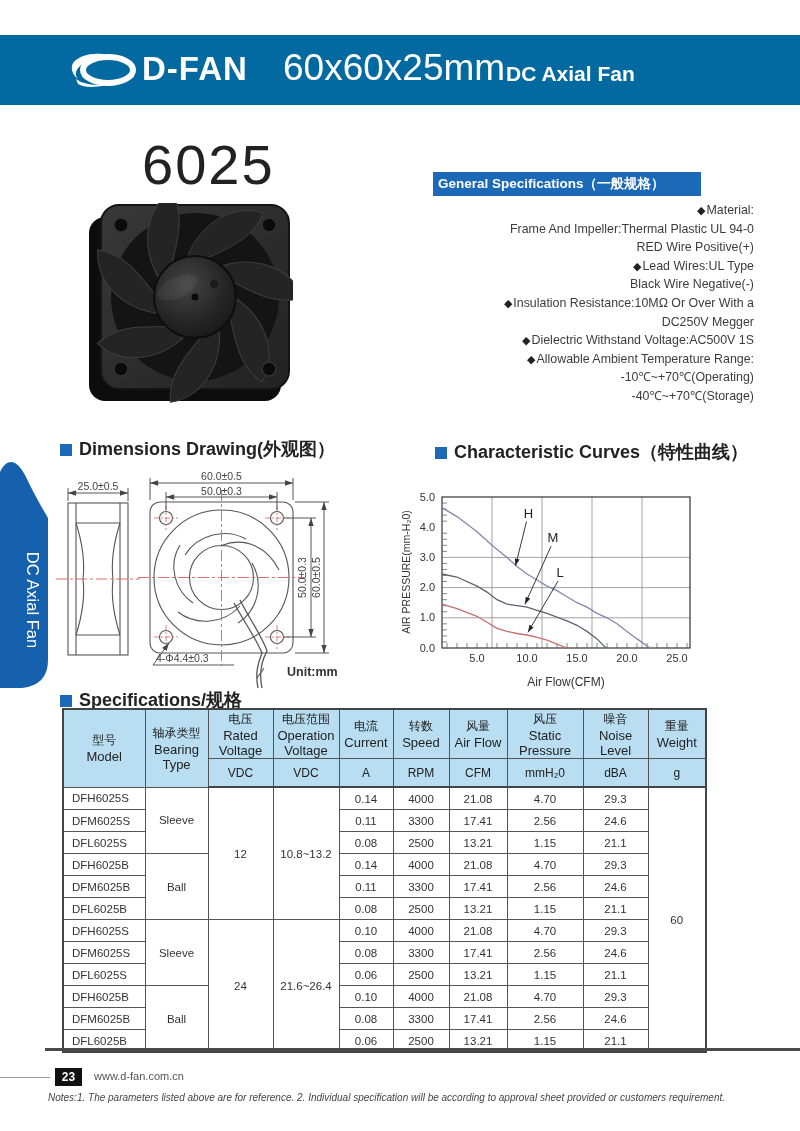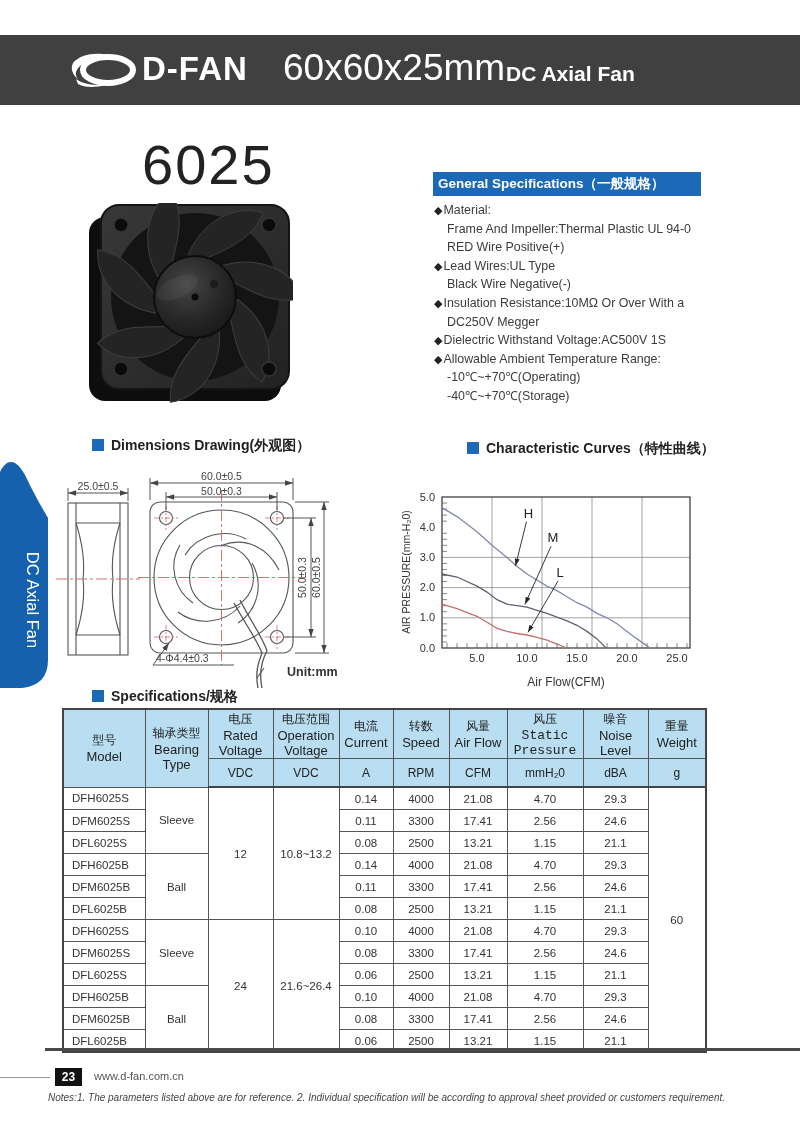--- a/index.html
+++ b/index.html
@@ -1,37 +1,37 @@
 <!DOCTYPE html>
 <html><head>
 <meta charset="utf-8">
 <style>
   html,body{margin:0;padding:0;}
   body{font-family:"Liberation Sans", sans-serif; background:#e8e8e8;}
   #page{position:relative;width:800px;height:1131px;background:#ffffff;margin:0 auto;overflow:hidden;color:#333;}
   
-  .banner{position:absolute;left:0;top:35px;width:800px;height:70px;background:#404040;}
+  .banner{position:absolute;left:0;top:35px;width:800px;height:70px;background:#0369a1;}
   .banner .logo{position:absolute;left:70px;top:16px;}
   .brand{position:absolute;left:142px;top:15px;color:#fff;font-size:33px;font-weight:bold;letter-spacing:1px;}
   .sizeTitle{position:absolute;left:283px;top:12px;color:#fff;font-size:37px;font-weight:400;}
   .prodType{position:absolute;left:506px;top:27px;color:#fff;font-size:21px;font-weight:bold;}
   
   .sideTab{position:absolute;left:0;top:452px;width:48px;height:240px;}
   
   .modelHeading{position:absolute;left:142px;top:132px;font-size:56px;color:#222;letter-spacing:2px;}
   
   .fanPhoto{position:absolute;left:83px;top:203px;}
   
   .gsBar{position:absolute;left:433px;top:172px;width:268px;height:24px;background:#1b69b7;color:#fff;font-size:13.5px;font-weight:bold;line-height:24px;padding-left:5px;box-sizing:border-box;}
   .gsList{position:absolute;left:434px;top:201px;width:320px;font-size:12.4px;color:#3c3c3c;}
-  .gsList .line{height:18.6px;line-height:18.6px;white-space:nowrap;}
+  .gsList .line{height:18.6px;line-height:18.6px;white-space:nowrap;text-align:right;}
   .gsList .line .dia{font-size:11px;margin-right:1px;color:#222;}
   .gsList .line.cont{padding-left:13px;}
   
-  .secTitle{position:absolute;font-size:14px;font-weight:bold;color:#222;margin-left:32px;}
+  .secTitle{position:absolute;font-size:18px;font-weight:bold;color:#222;}
   .secTitle .sq{display:inline-block;width:12px;height:12px;background:#1b69b7;margin-right:7px;vertical-align:-1px;}
   
   .rule{position:absolute;left:45px;top:1048px;width:755px;height:3px;background:#4a4a4a;}
   .notes{position:absolute;left:48px;top:1092px;width:740px;font-size:10px;color:#444;font-style:italic;}
   .pageTabLine{position:absolute;left:0;top:1077px;width:50px;height:1px;background:#999;}
   .pageBox{position:absolute;left:55px;top:1068px;width:27px;height:18px;background:#111;color:#fff;font-size:12px;font-weight:bold;text-align:center;line-height:18px;}
   .website{position:absolute;left:94px;top:1070px;font-size:11px;color:#555;}
   
   .specTable{position:absolute;left:62px;top:708px;border-collapse:collapse;table-layout:fixed;}
   .specTable th,.specTable td{border:1px solid #555;text-align:center;padding:0;overflow:hidden;}
@@ -349,21 +349,21 @@
             <div class="en">Current</div>
           </th>
           <th style="height: 48px;">
             <div>转数</div>
             <div class="en">Speed</div>
           </th>
           <th style="height: 48px;">
             <div>风量</div>
             <div class="en">Air Flow</div>
           </th>
-          <th style="height: 48px; font-family: Liberation Mono, monospace;">
+          <th style="height: 48px;">
             <div>风压</div>
             <div class="en">Static Pressure</div>
           </th>
           <th style="height: 48px;">
             <div>噪音</div>
             <div class="en">Noise Level</div>
           </th>
           <th style="height: 48px;">
             <div>重量</div>
             <div class="en">Weight</div>

